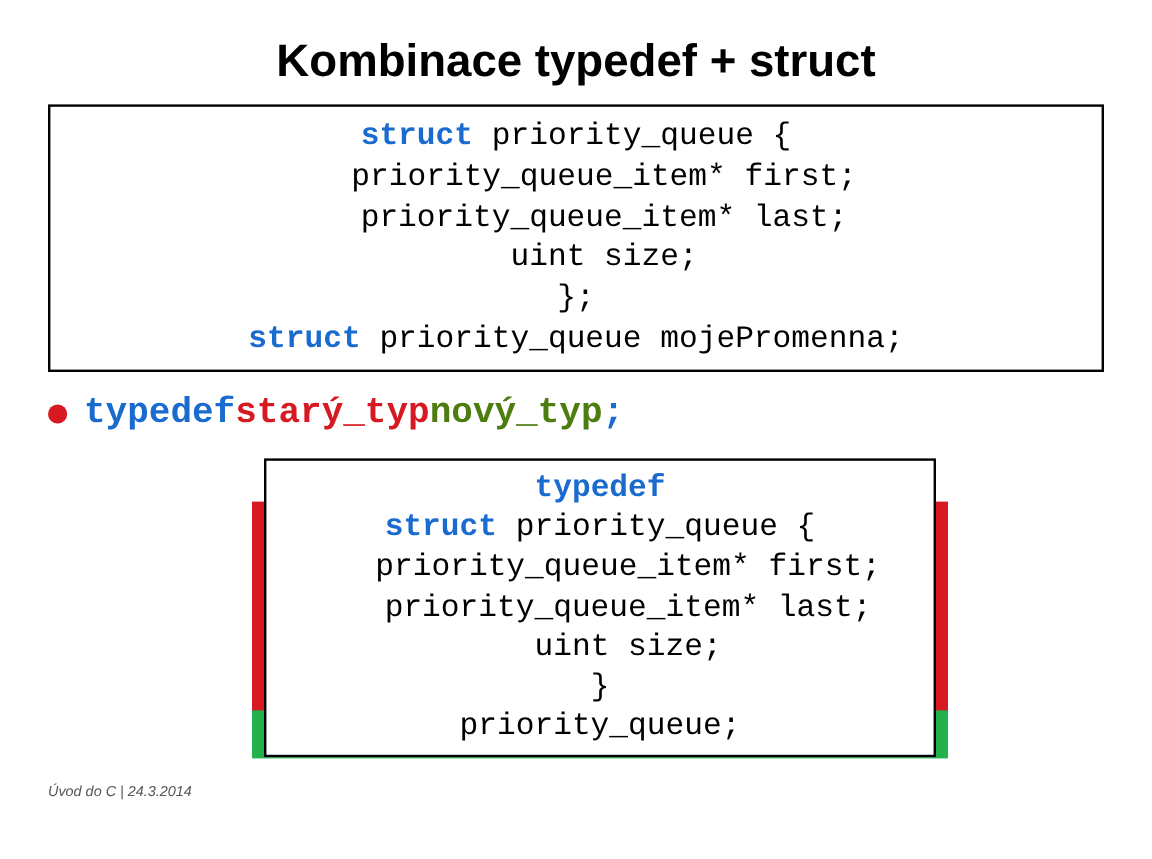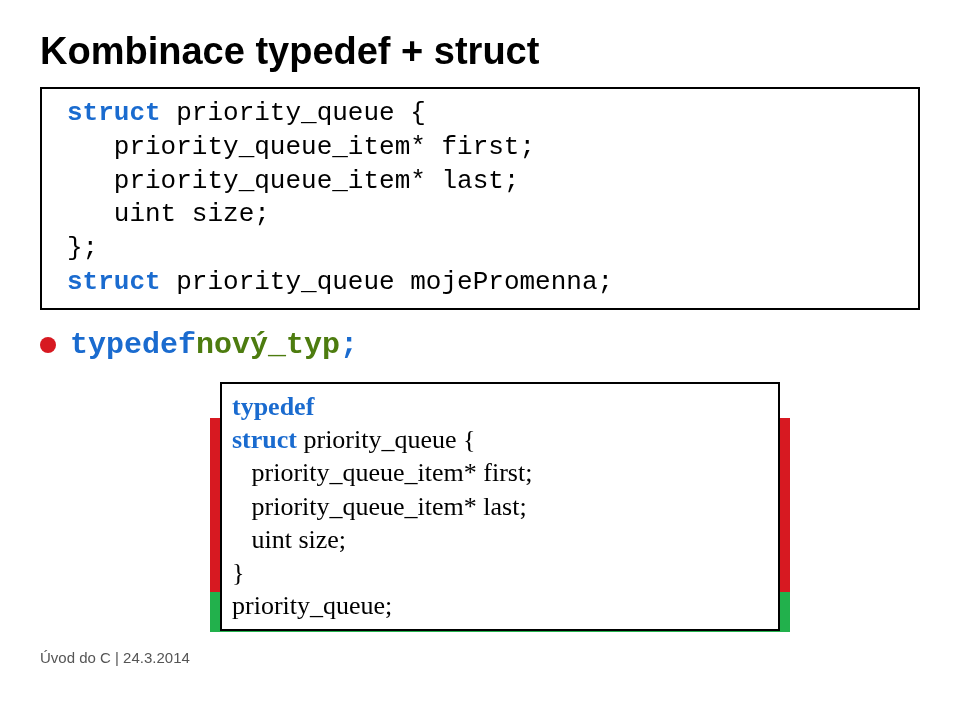--- a/index.html
+++ b/index.html
@@ -1,17 +1,17 @@
 <!DOCTYPE html>
 <html><head>
 <meta charset="utf-8">
 <style>
   * { box-sizing: border-box; margin: 0; padding: 0; }
   html, body { width: 960px; height: 716px; font-family: Arial, Helvetica, sans-serif; background: #fff; }
-  .slide { position: relative; width: 960px; height: 716px; padding: 30px 40px 0 40px; }
+  .slide { position: relative; width: 960px; height: 716px; padding: 30px 40px 0 40px; text-align: center; }
   .title { font-size: 38px; font-weight: bold; color: #000; margin-bottom: 14px; }
   .codebox {
     border: 2px solid #000;
     background: #fff;
     padding: 8px 25px;
     font-family: "Courier New", monospace;
     font-size: 26px;
     line-height: 1.3;
     white-space: pre;
     margin-bottom: 18px;
@@ -34,52 +34,54 @@
     position: absolute;
     background: #22b14c;
     z-index: 2;
   }
   .codebox2 {
     position: relative;
     z-index: 3;
     border: 2px solid #000;
     background: #fff;
     padding: 6px 10px;
-    font-family: Liberation Serif, serif;
+    font-family: Liberation Mono, monospace;
     font-size: 26px;
     line-height: 1.28;
     white-space: pre;
     width: 560px;
   }
   .footer {
     position: absolute;
     left: 40px;
     bottom: 50px;
-    font-size: 15px;
+    font-size: 12px;
     color: #555;
+    font-style: italic;
   }
   .kw-typedef2 { color: #1a6bcf; font-weight: bold; }
 </style>
 </head>
 <body>
 
 <div class="slide">
 
   <div class="title">Kombinace typedef + struct</div>
 
   <div class="codebox"><span class="kw-struct">struct</span><span> priority_queue {</span>
 <span>   priority_queue_item* first;</span>
 <span>   priority_queue_item* last;</span>
 <span>   uint size;</span>
 <span>};</span>
 <span class="kw-struct">struct</span><span> priority_queue mojePromenna;</span></div>
 
   <div class="bullet">
     <span class="bullet-dot"></span>
     <span class="kw-typedef">typedef</span>
+      <span class="old"> starý_typ </span>
       <span class="new">nový_typ</span>
       <span>;</span>
   </div>
 
   <div class="bottom-wrap">
     <div class="redbox redbox1"></div>
     <div class="greenbox" style="top:210px; left:-10px; width:580px; height:40px;"></div>
     <div class="codebox2"><span class="kw-typedef2">typedef</span>
 <span class="kw-struct">struct</span><span> priority_queue {</span>
 <span>   priority_queue_item* first;</span>

